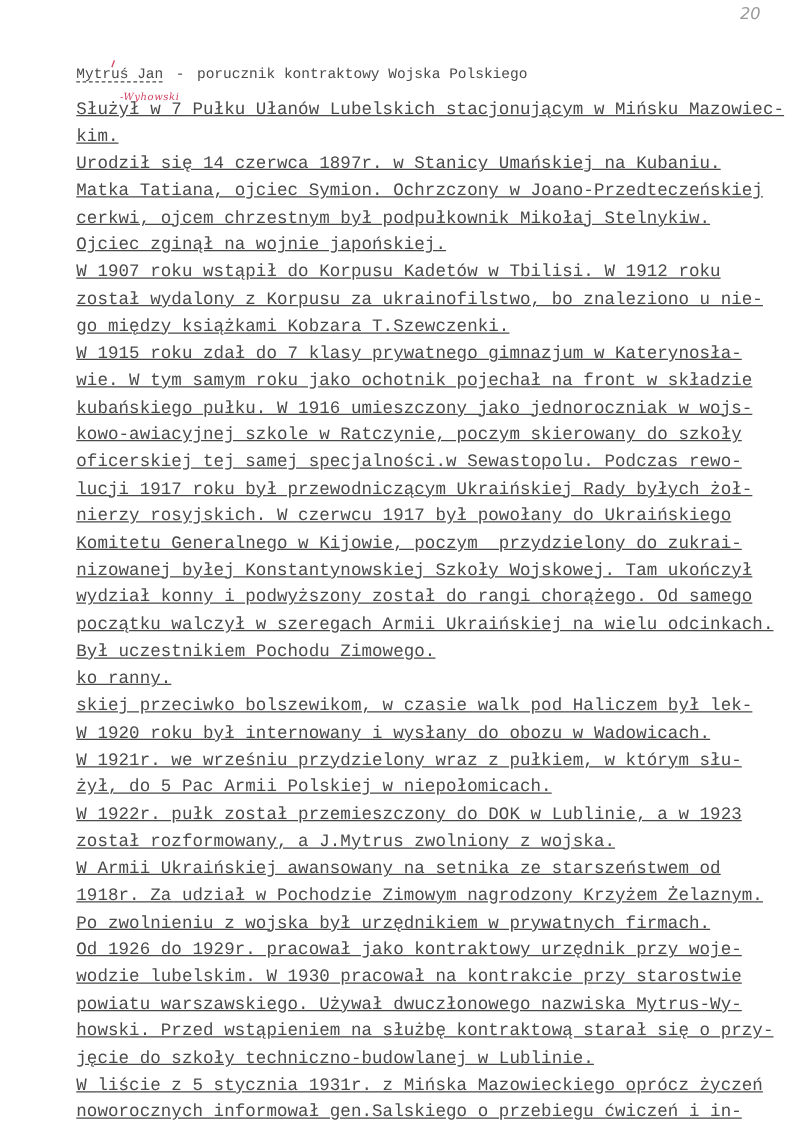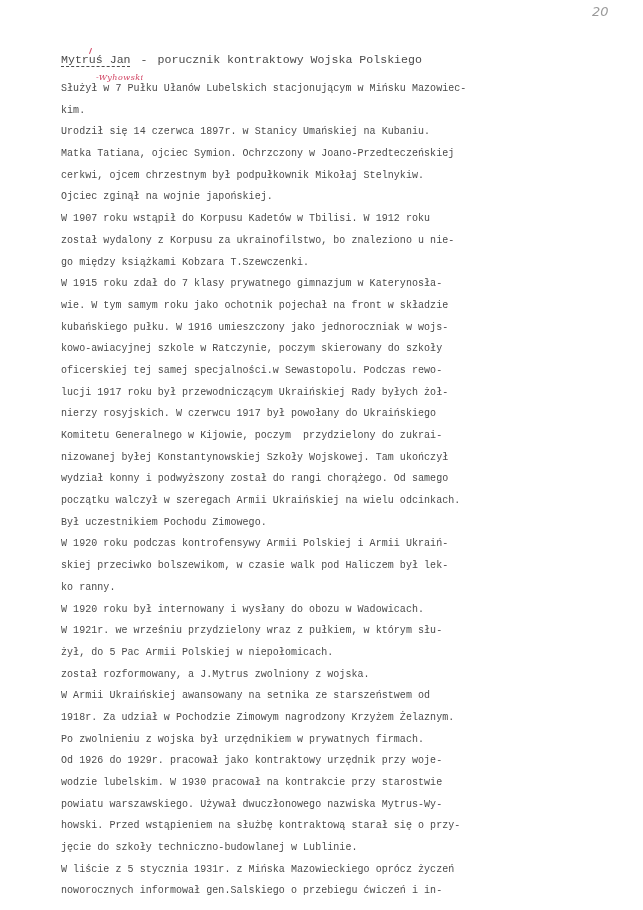--- a/index.html
+++ b/index.html
@@ -29,22 +29,23 @@
     font-size: 8px; color: #d04060; letter-spacing: 0.5px; margin-left: 28px;
   }
   .accent-mark {
     position: absolute; left: 90px; top: 48px;
     width: 1px; height: 6px; background: #d04060; transform: rotate(20deg);
   }
   .body-text {
     position: absolute; left: 61px; top: 78px; width: 570px;
   }
   .line {
-    font-size: 10px; line-height: 21.7px; white-space: pre; letter-spacing: 0.05px;
+    font-size: 14px; line-height: 21.7px; white-space: pre; letter-spacing: 0.05px;
     height: 21.7px;
+    text-decoration: underline;
   }
 </style>
 </head>
 <body>
 
 <div class="page-number">20</div>
 
 <div class="header"><span class="name">Mytruś Jan</span><span class="dash">-</span><span class="title">porucznik kontraktowy Wojska Polskiego</span></div>
 <div class="accent-mark"></div>
 <div class="handwritten">-Wyhowski</div>
@@ -64,26 +65,26 @@
   <div class="line">kubańskiego pułku. W 1916 umieszczony jako jednoroczniak w wojs-</div>
   <div class="line">kowo-awiacyjnej szkole w Ratczynie, poczym skierowany do szkoły</div>
   <div class="line">oficerskiej tej samej specjalności.w Sewastopolu. Podczas rewo-</div>
   <div class="line">lucji 1917 roku był przewodniczącym Ukraińskiej Rady byłych żoł-</div>
   <div class="line">nierzy rosyjskich. W czerwcu 1917 był powołany do Ukraińskiego</div>
   <div class="line">Komitetu Generalnego w Kijowie, poczym  przydzielony do zukrai-</div>
   <div class="line">nizowanej byłej Konstantynowskiej Szkoły Wojskowej. Tam ukończył</div>
   <div class="line">wydział konny i podwyższony został do rangi chorążego. Od samego</div>
   <div class="line">początku walczył w szeregach Armii Ukraińskiej na wielu odcinkach.</div>
   <div class="line">Był uczestnikiem Pochodu Zimowego.</div>
-  <div class="line">W 1920 roku podczas kontrofensywy Armii Polskiej i Armii Ukraiń-</div>
+  <div class="line">ko ranny.</div>
   <div class="line">skiej przeciwko bolszewikom, w czasie walk pod Haliczem był lek-</div>
-  <div class="line">ko ranny.</div>
   <div class="line">W 1920 roku był internowany i wysłany do obozu w Wadowicach.</div>
   <div class="line">W 1921r. we wrześniu przydzielony wraz z pułkiem, w którym słu-</div>
   <div class="line">żył, do 5 Pac Armii Polskiej w niepołomicach.</div>
+  <div class="line">W 1922r. pułk został przemieszczony do DOK w Lublinie, a w 1923</div>
   <div class="line">został rozformowany, a J.Mytrus zwolniony z wojska.</div>
   <div class="line">W Armii Ukraińskiej awansowany na setnika ze starszeństwem od</div>
   <div class="line">1918r. Za udział w Pochodzie Zimowym nagrodzony Krzyżem Żelaznym.</div>
   <div class="line">Po zwolnieniu z wojska był urzędnikiem w prywatnych firmach.</div>
   <div class="line">Od 1926 do 1929r. pracował jako kontraktowy urzędnik przy woje-</div>
   <div class="line">wodzie lubelskim. W 1930 pracował na kontrakcie przy starostwie</div>
   <div class="line">powiatu warszawskiego. Używał dwuczłonowego nazwiska Mytrus-Wy-</div>
   <div class="line">howski. Przed wstąpieniem na służbę kontraktową starał się o przy-</div>
   <div class="line">jęcie do szkoły techniczno-budowlanej w Lublinie.</div>
   <div class="line">W liście z 5 stycznia 1931r. z Mińska Mazowieckiego oprócz życzeń</div>

